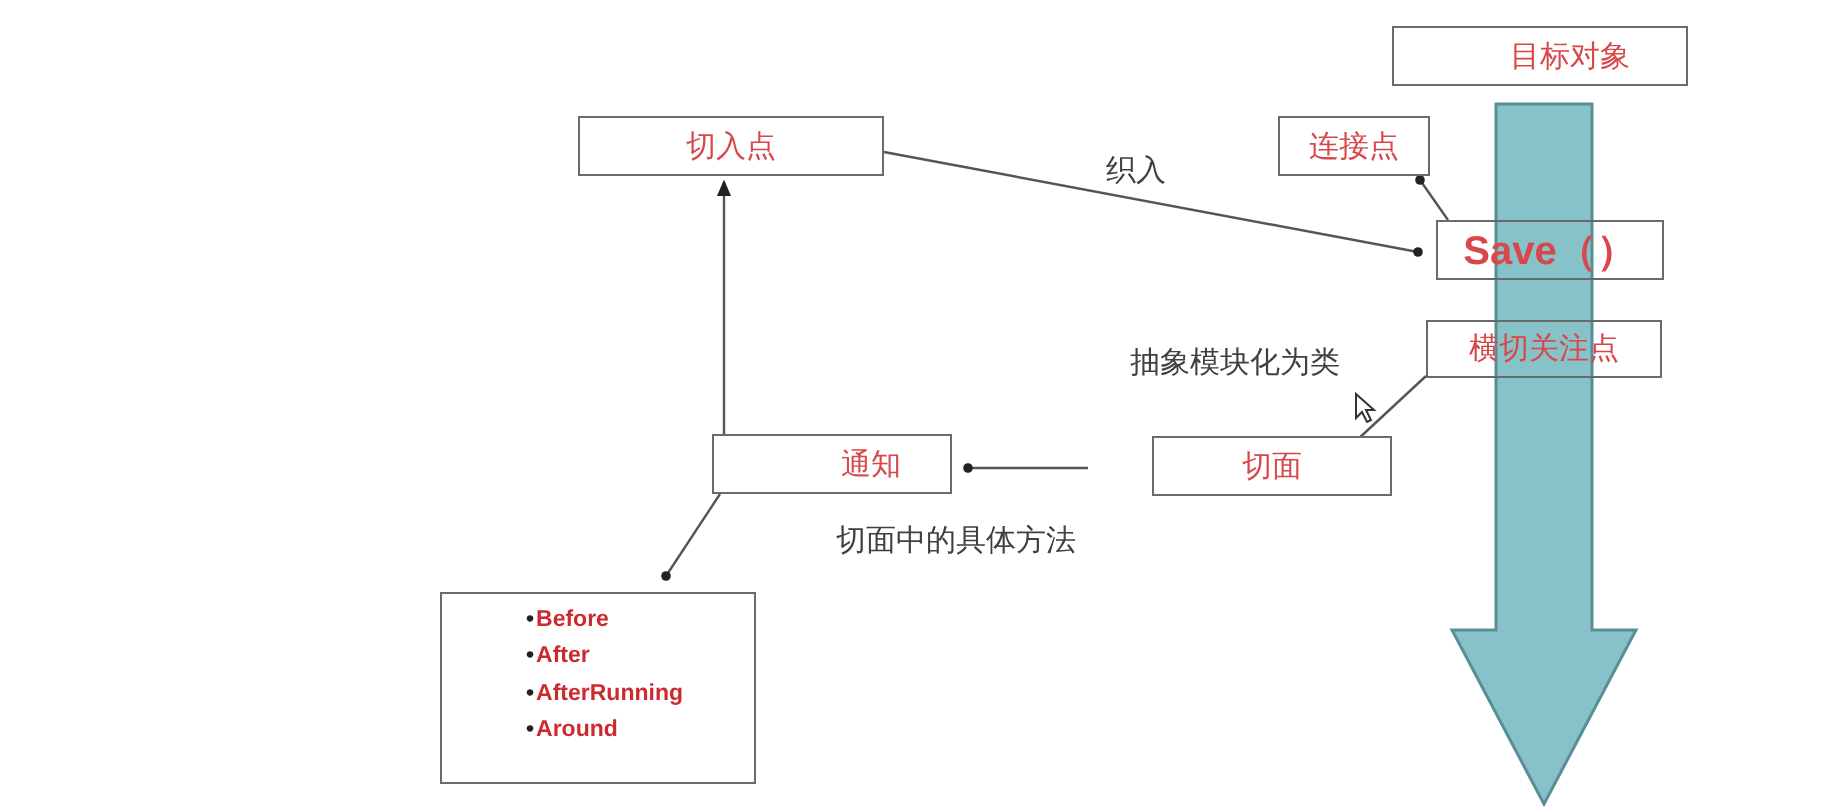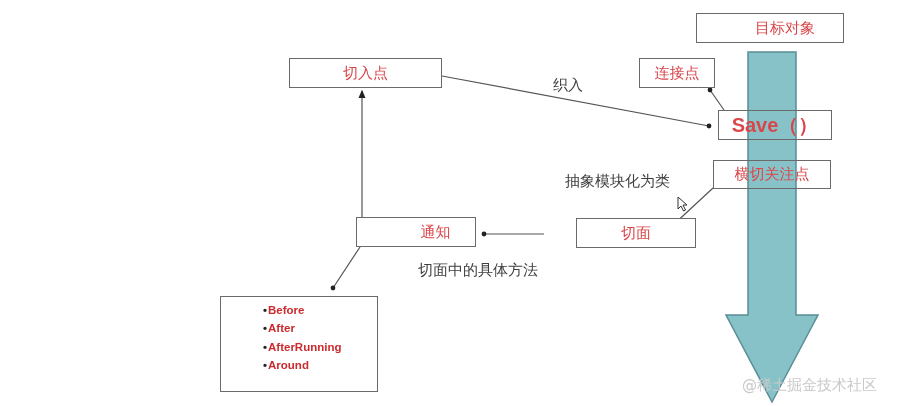--- a/index.html
+++ b/index.html
@@ -105,14 +105,13 @@
     <div class="advice-item">Before</div>
     <div class="advice-item">After</div>
     <div class="advice-item">AfterRunning</div>
     <div class="advice-item">Around</div>
   </div>
 
   <svg class="cursor" width="12" height="16">
     <path d="M1,1 L1,13 L4,10 L6.5,15 L8.5,14 L6,9 L10,9 z" fill="#fff" stroke="#333" stroke-width="1"></path>
   </svg>
 
-  <div class="watermark">@稀土掘金技术社区</div>
 </div>
 
 </body></html>

